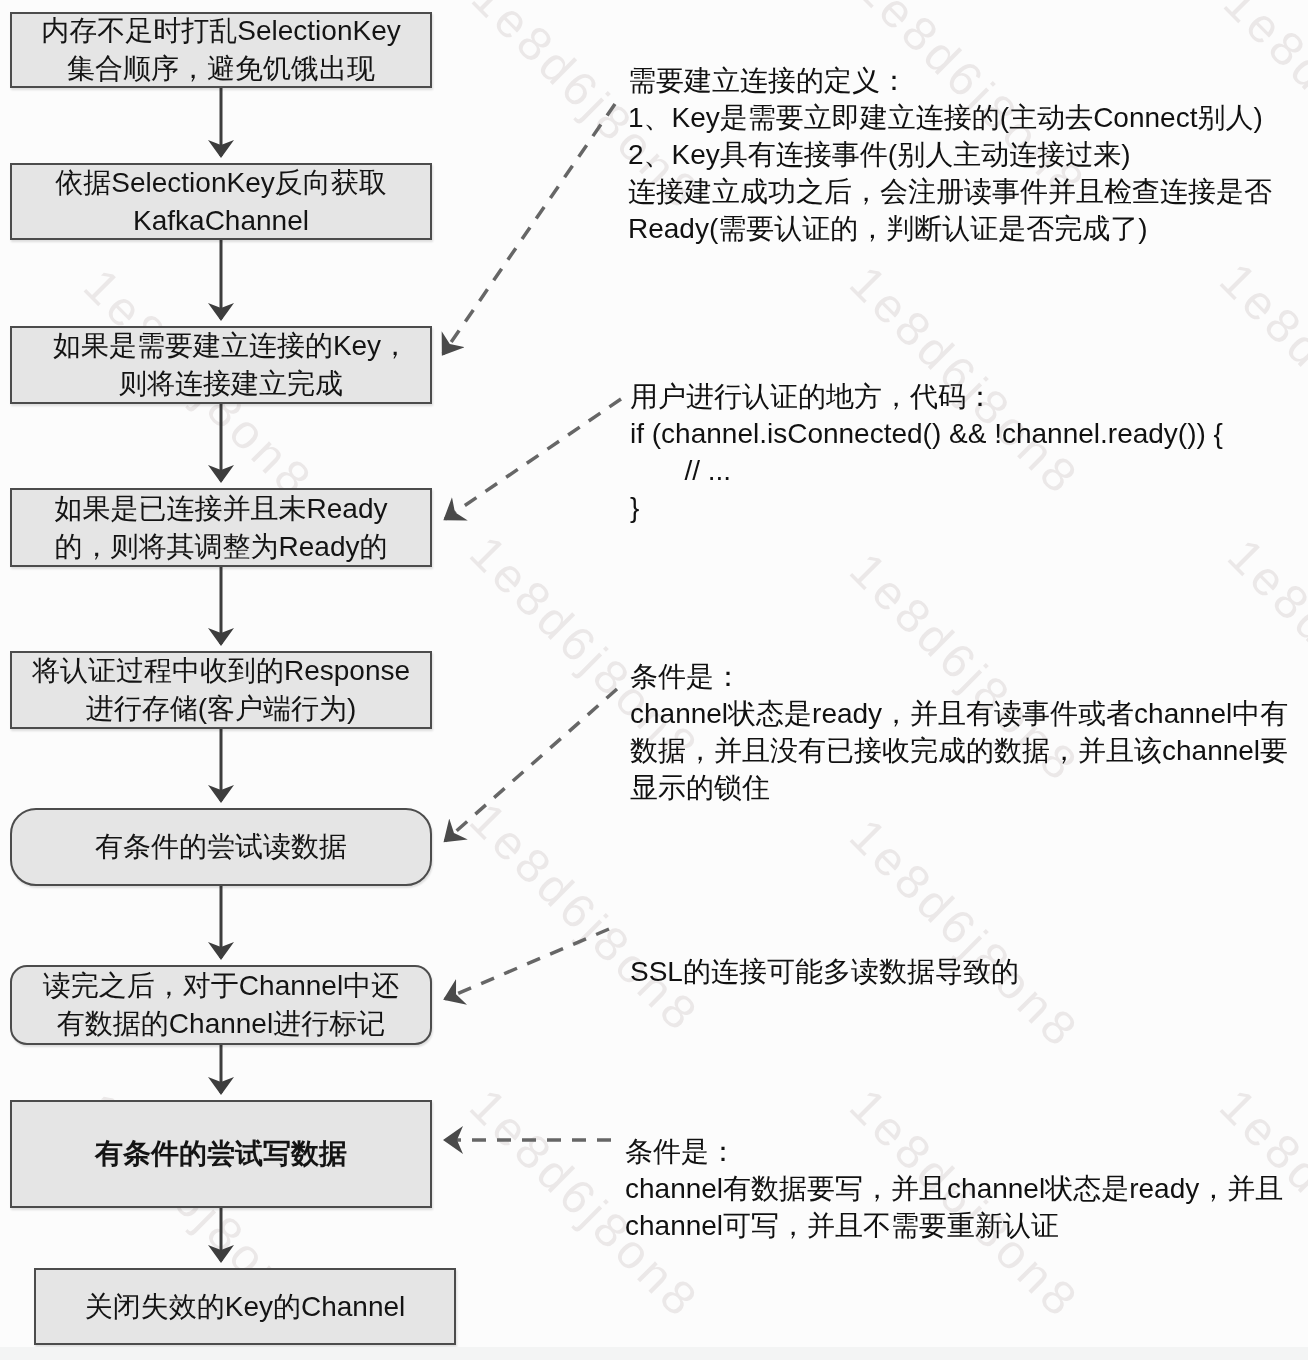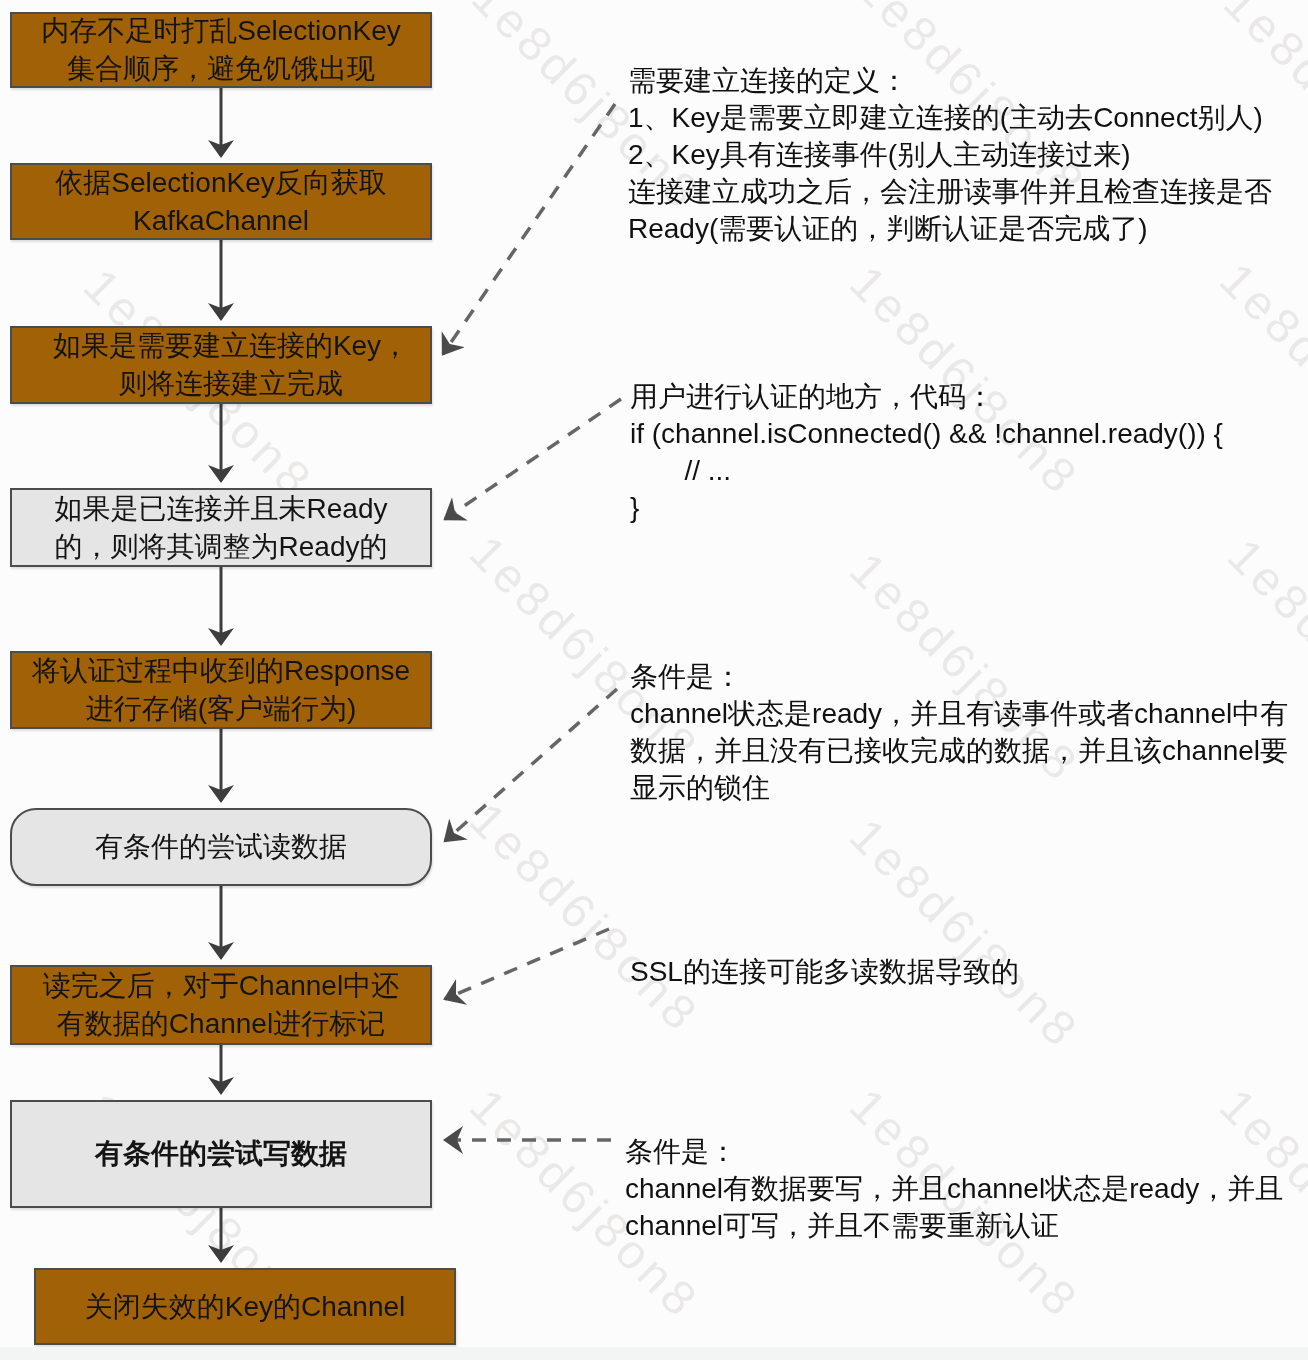--- a/index.html
+++ b/index.html
@@ -39,21 +39,21 @@
     top: 0;
     pointer-events: none;
   }
   
   .box {
     position: absolute;
     left: 10px;
     width: 422px;
     box-sizing: border-box;
     border: 2px solid #4c4c4c;
-    background: #a16207;
+    background: #e5e5e5;
     display: flex;
     align-items: center;
     justify-content: center;
     text-align: center;
     font-size: 28px;
     line-height: 38px;
     white-space: pre-line;
     box-shadow: 1px 2px 2px rgba(0,0,0,0.12);
   }
   .box.green { background: #e5e5e5; }
@@ -132,21 +132,21 @@
 集合顺序，避免饥饿出现</div>
   <div class="box" style="top:163px;  height:77px;">依据SelectionKey反向获取
 KafkaChannel</div>
   <div class="box" style="top:326px;  height:78px;padding-left:20px;">如果是需要建立连接的Key，
 则将连接建立完成</div>
   <div class="box green" style="top:488px;  height:79px;">如果是已连接并且未Ready
 的，则将其调整为Ready的</div>
   <div class="box" style="top:651px;  height:78px;">将认证过程中收到的Response
 进行存储(客户端行为)</div>
   <div class="box green" style="top:808px;  height:78px;border-radius:26px;">有条件的尝试读数据</div>
-  <div class="box" style="top:965px;  height:80px;">读完之后，对于Channel中还
+  <div class="box" style="top:965px;  height:80px;border-radius:17px;">读完之后，对于Channel中还
 有数据的Channel进行标记</div>
   <div class="box green" style="top:1100px; height:108px;font-weight:bold;">有条件的尝试写数据</div>
   <div class="box" style="top:1268px; height:77px;margin-left:24px;">关闭失效的Key的Channel</div>
 
   <div class="note" style="left:628px; top:22px;">需要建立连接的定义：
 1、Key是需要立即建立连接的(主动去Connect别人)
 2、Key具有连接事件(别人主动连接过来)
 连接建立成功之后，会注册读事件并且检查连接是否
 Ready(需要认证的，判断认证是否完成了)</div>
   <div class="note" style="left:630px; top:338px;">用户进行认证的地方，代码：

